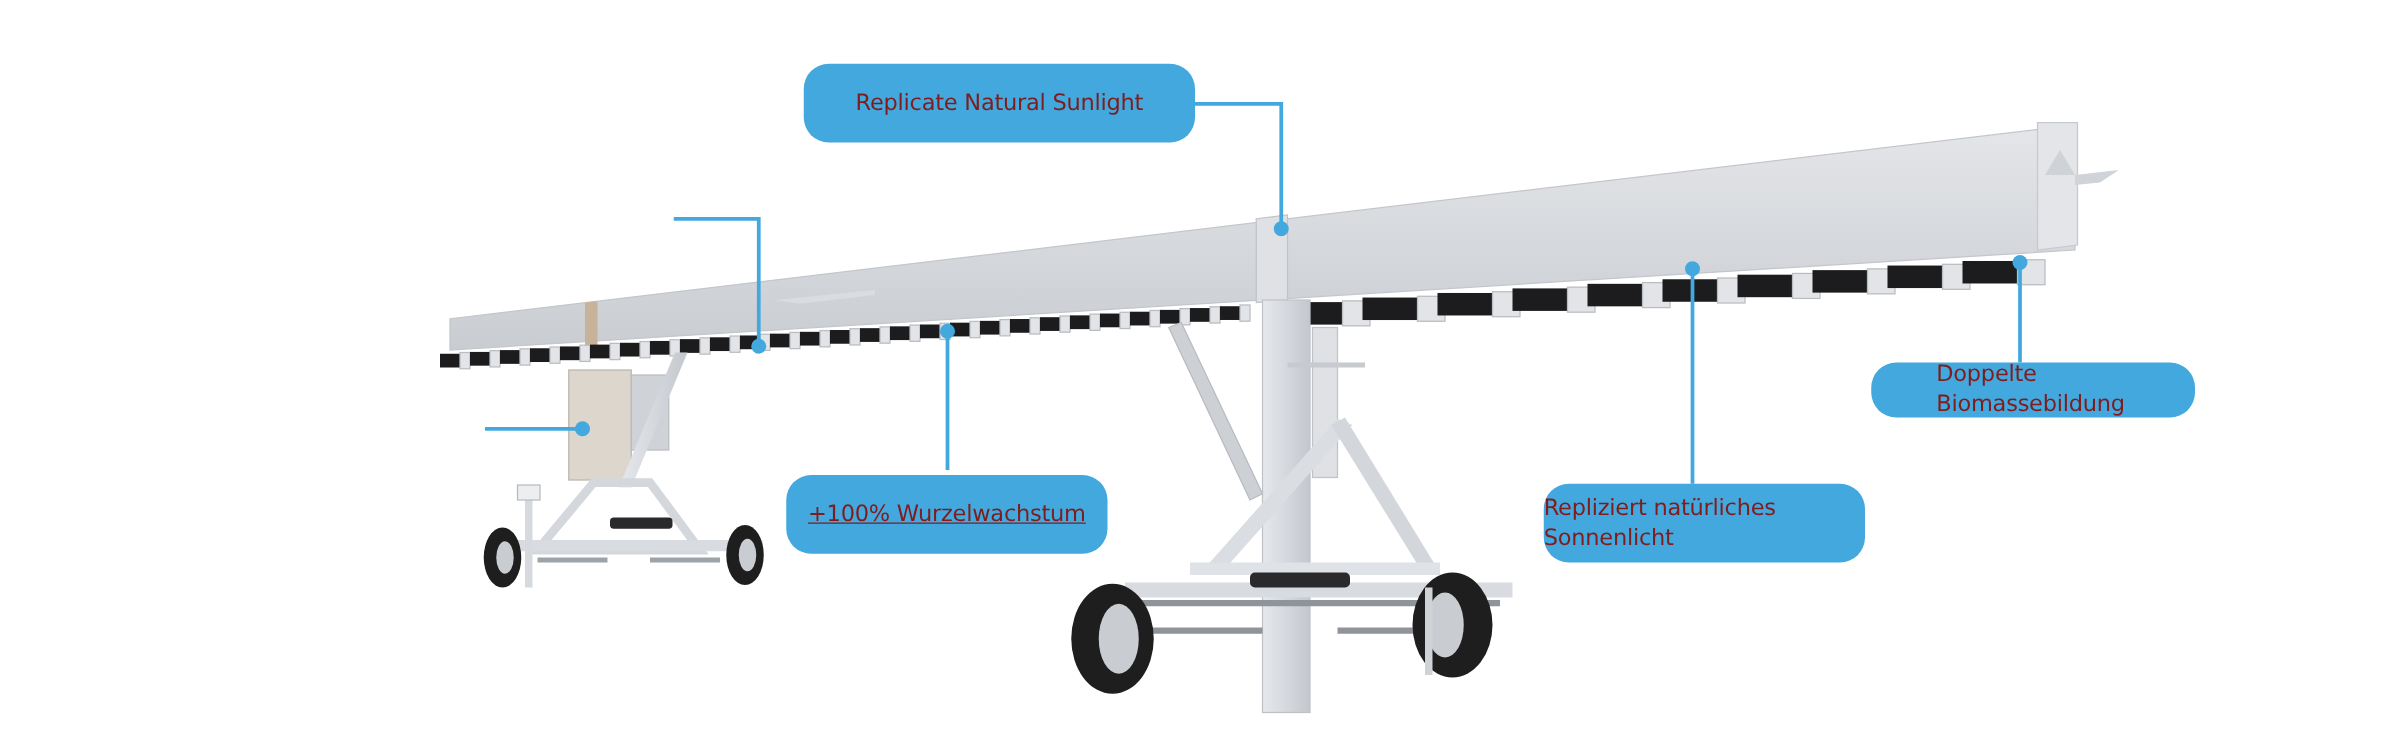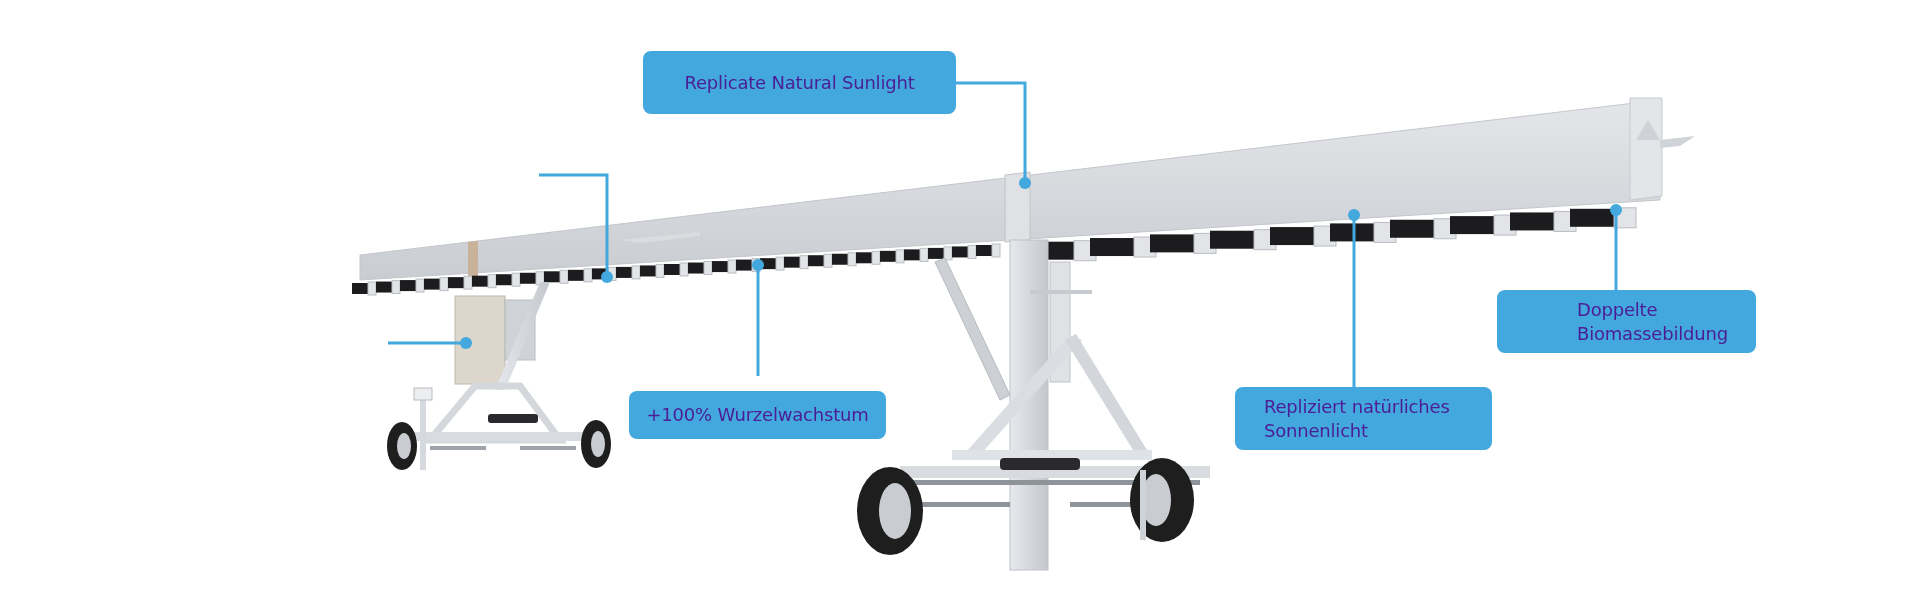--- a/index.html
+++ b/index.html
@@ -1,38 +1,38 @@
 <!DOCTYPE html>
 <html><head>
 <meta charset="utf-8">
 <style>
   html, body { margin: 0; padding: 0; background: #ffffff; }
   body { width: 1920px; height: 600px; position: relative; overflow: hidden; font-family: "DejaVu Sans", sans-serif; }
   #stage { position: absolute; left: 0; top: 0; width: 1920px; height: 600px; }
   .callout {
     position: absolute;
     background: #42a8de;
-    border-radius: 8px;
-    color: #4c1d95;
+    border-radius: 20px;
+    color: #7f1d1d;
     font-size: 18px;
     line-height: 24px;
     box-sizing: border-box;
     display: flex;
     align-items: center;
     letter-spacing: -0.2px;
   }
   .callout.center { justify-content: center; text-align: center; }
   .callout.left { justify-content: flex-start; }
   .callout .txt { white-space: pre-line; }
   #c1 { left: 643px; top: 51px; width: 313px; height: 63px; }
   #c2 { left: 256px; top: 143px; width: 283px; height: 63px; }
   #c3 { left: 136px; top: 311px; width: 252px; height: 63px; padding-left: 32px; }
-  #c4 { left: 629px; top: 391px; width: 257px; height: 48px; }
-  #c5 { left: 1235px; top: 387px; width: 257px; height: 63px; padding-left: 29px; }
-  #c6 { left: 1497px; top: 290px; width: 259px; height: 63px; padding-left: 80px; }
+  #c4 { left: 629px; top: 380px; width: 257px; height: 63px; text-decoration: underline; }
+  #c5 { left: 1235px; top: 387px; width: 257px; height: 63px; }
+  #c6 { left: 1497px; top: 290px; width: 259px; height: 44px; padding-left: 52px; }
 </style>
 </head>
 <body>
 
 <div id="stage">
   <svg id="machine" width="1920" height="600" viewBox="0 0 1920 600" xmlns="http://www.w3.org/2000/svg" style="position:absolute;left:0;top:0;">
     <defs>
       <linearGradient id="beamGrad" x1="0" y1="0" x2="0" y2="1">
         <stop offset="0" stop-color="#e4e6e9"></stop>
         <stop offset="1" stop-color="#c9ccd1"></stop>

